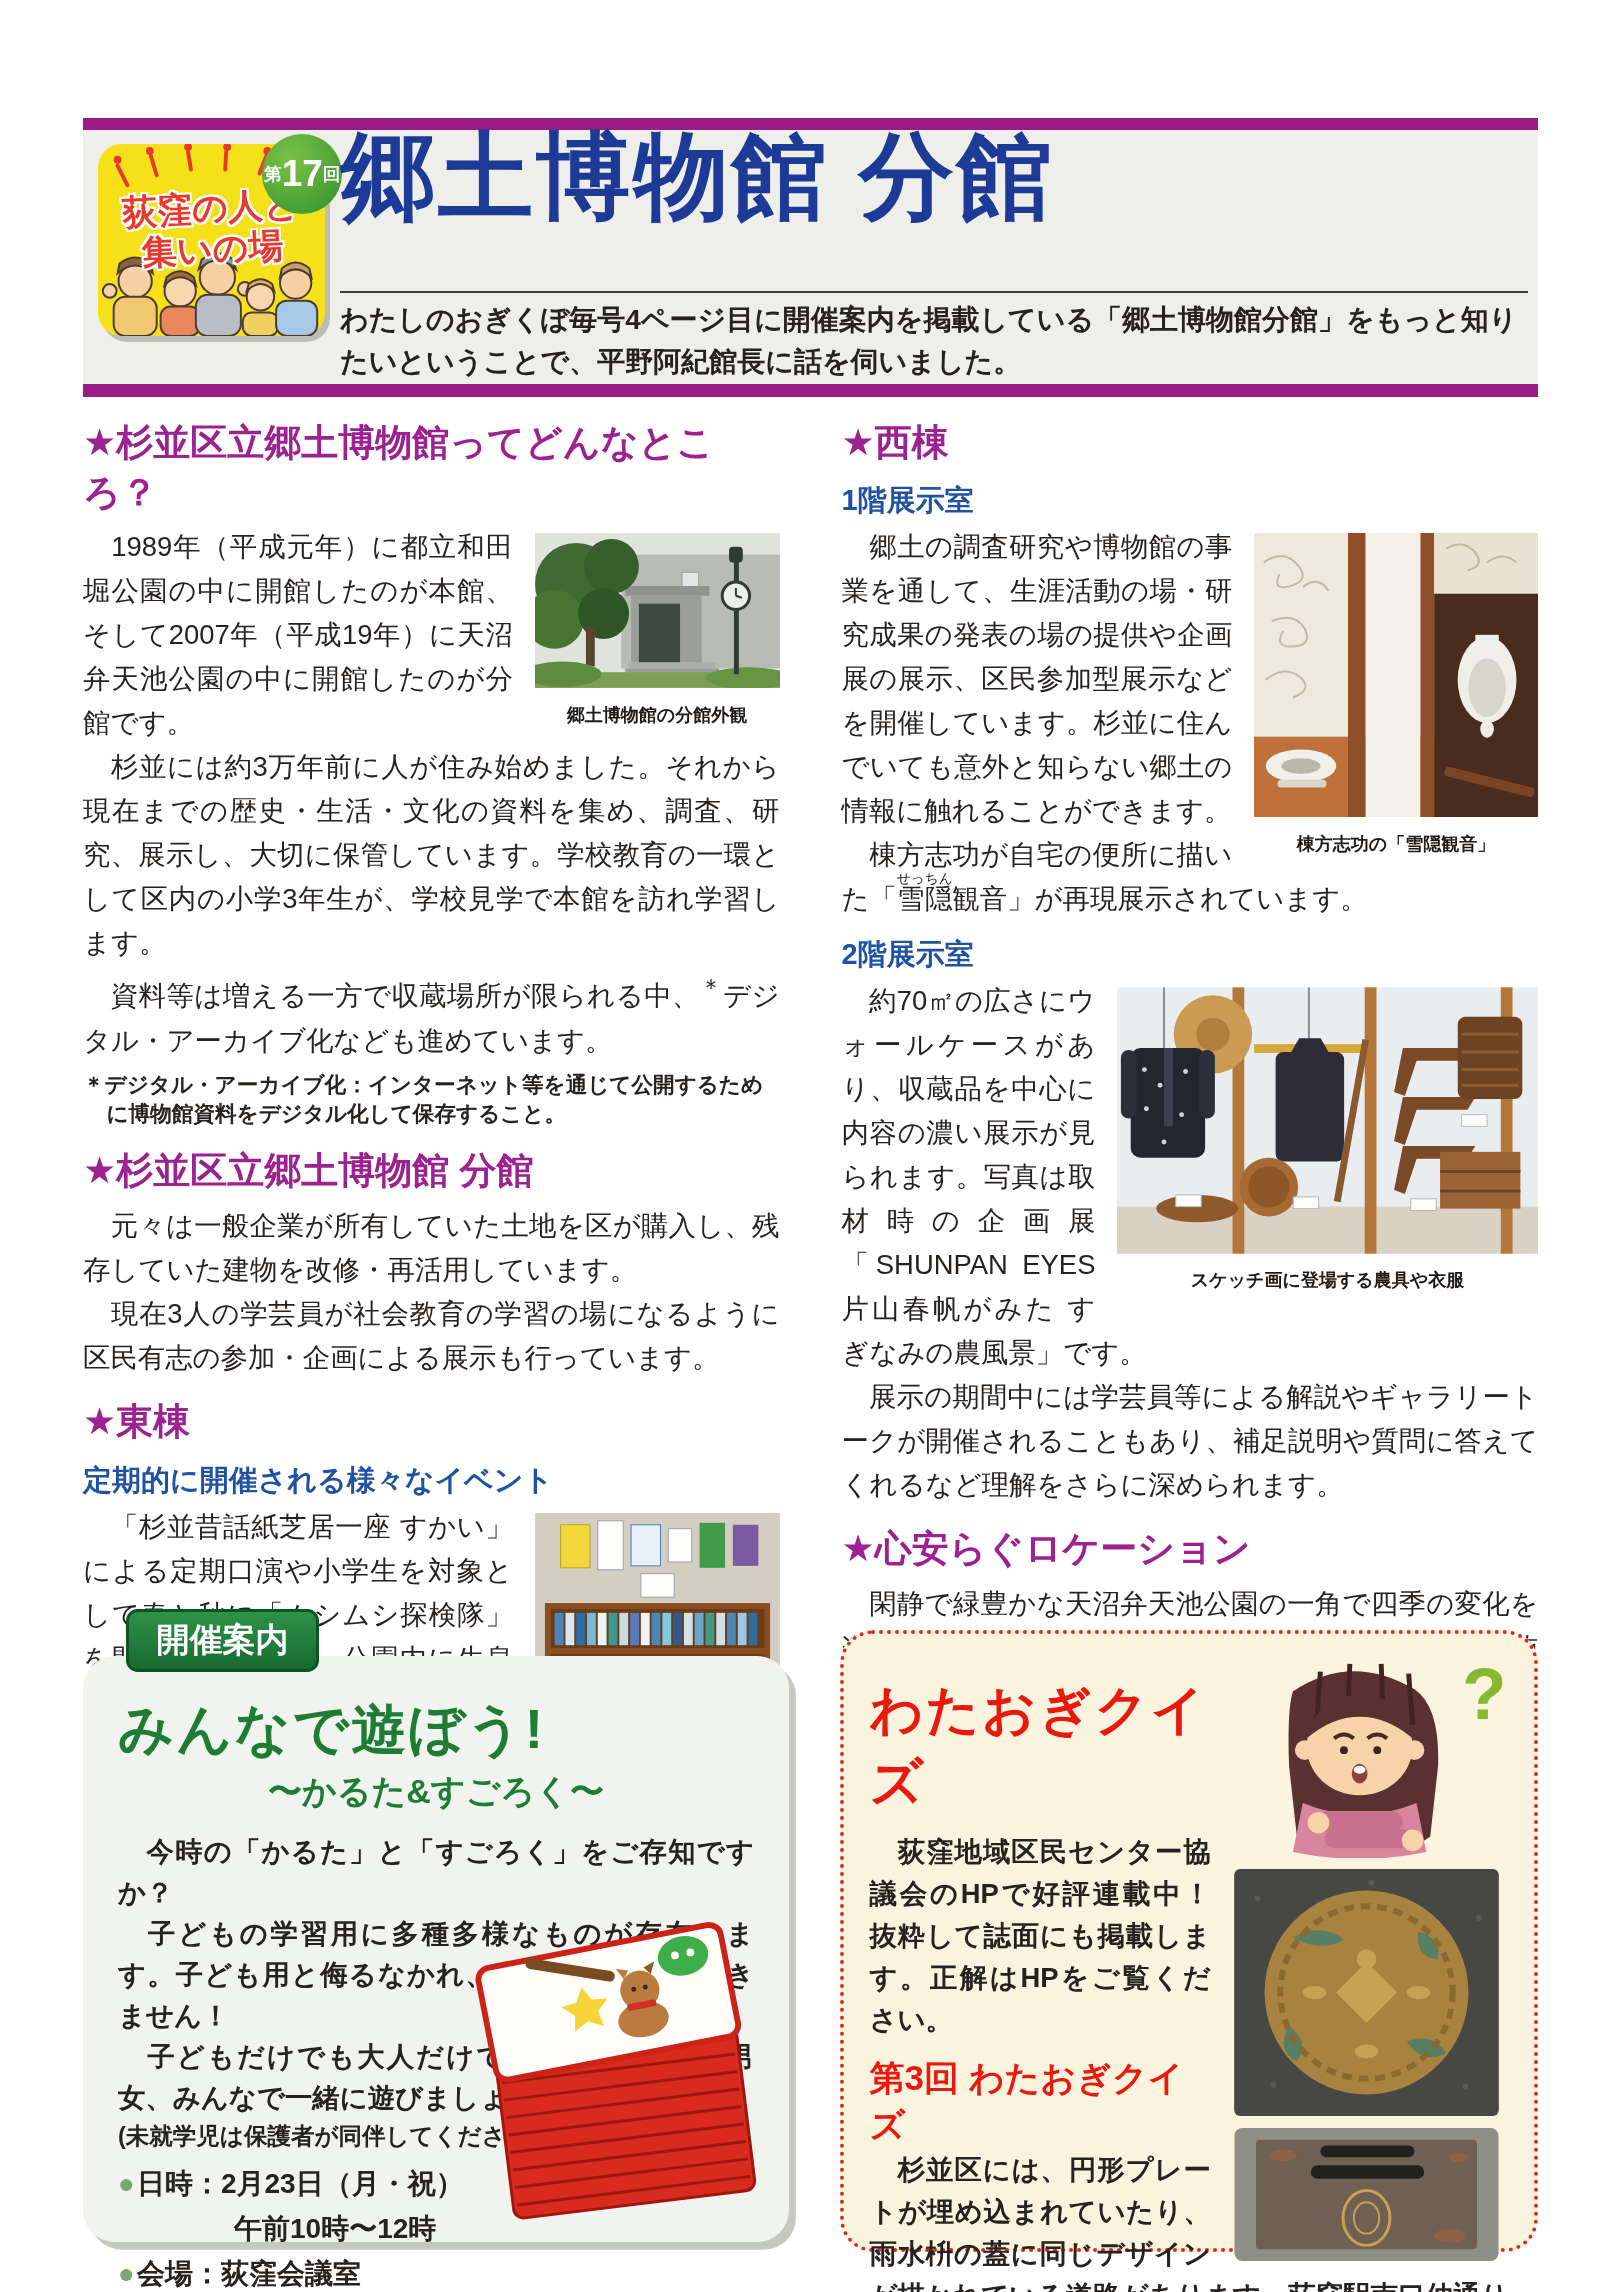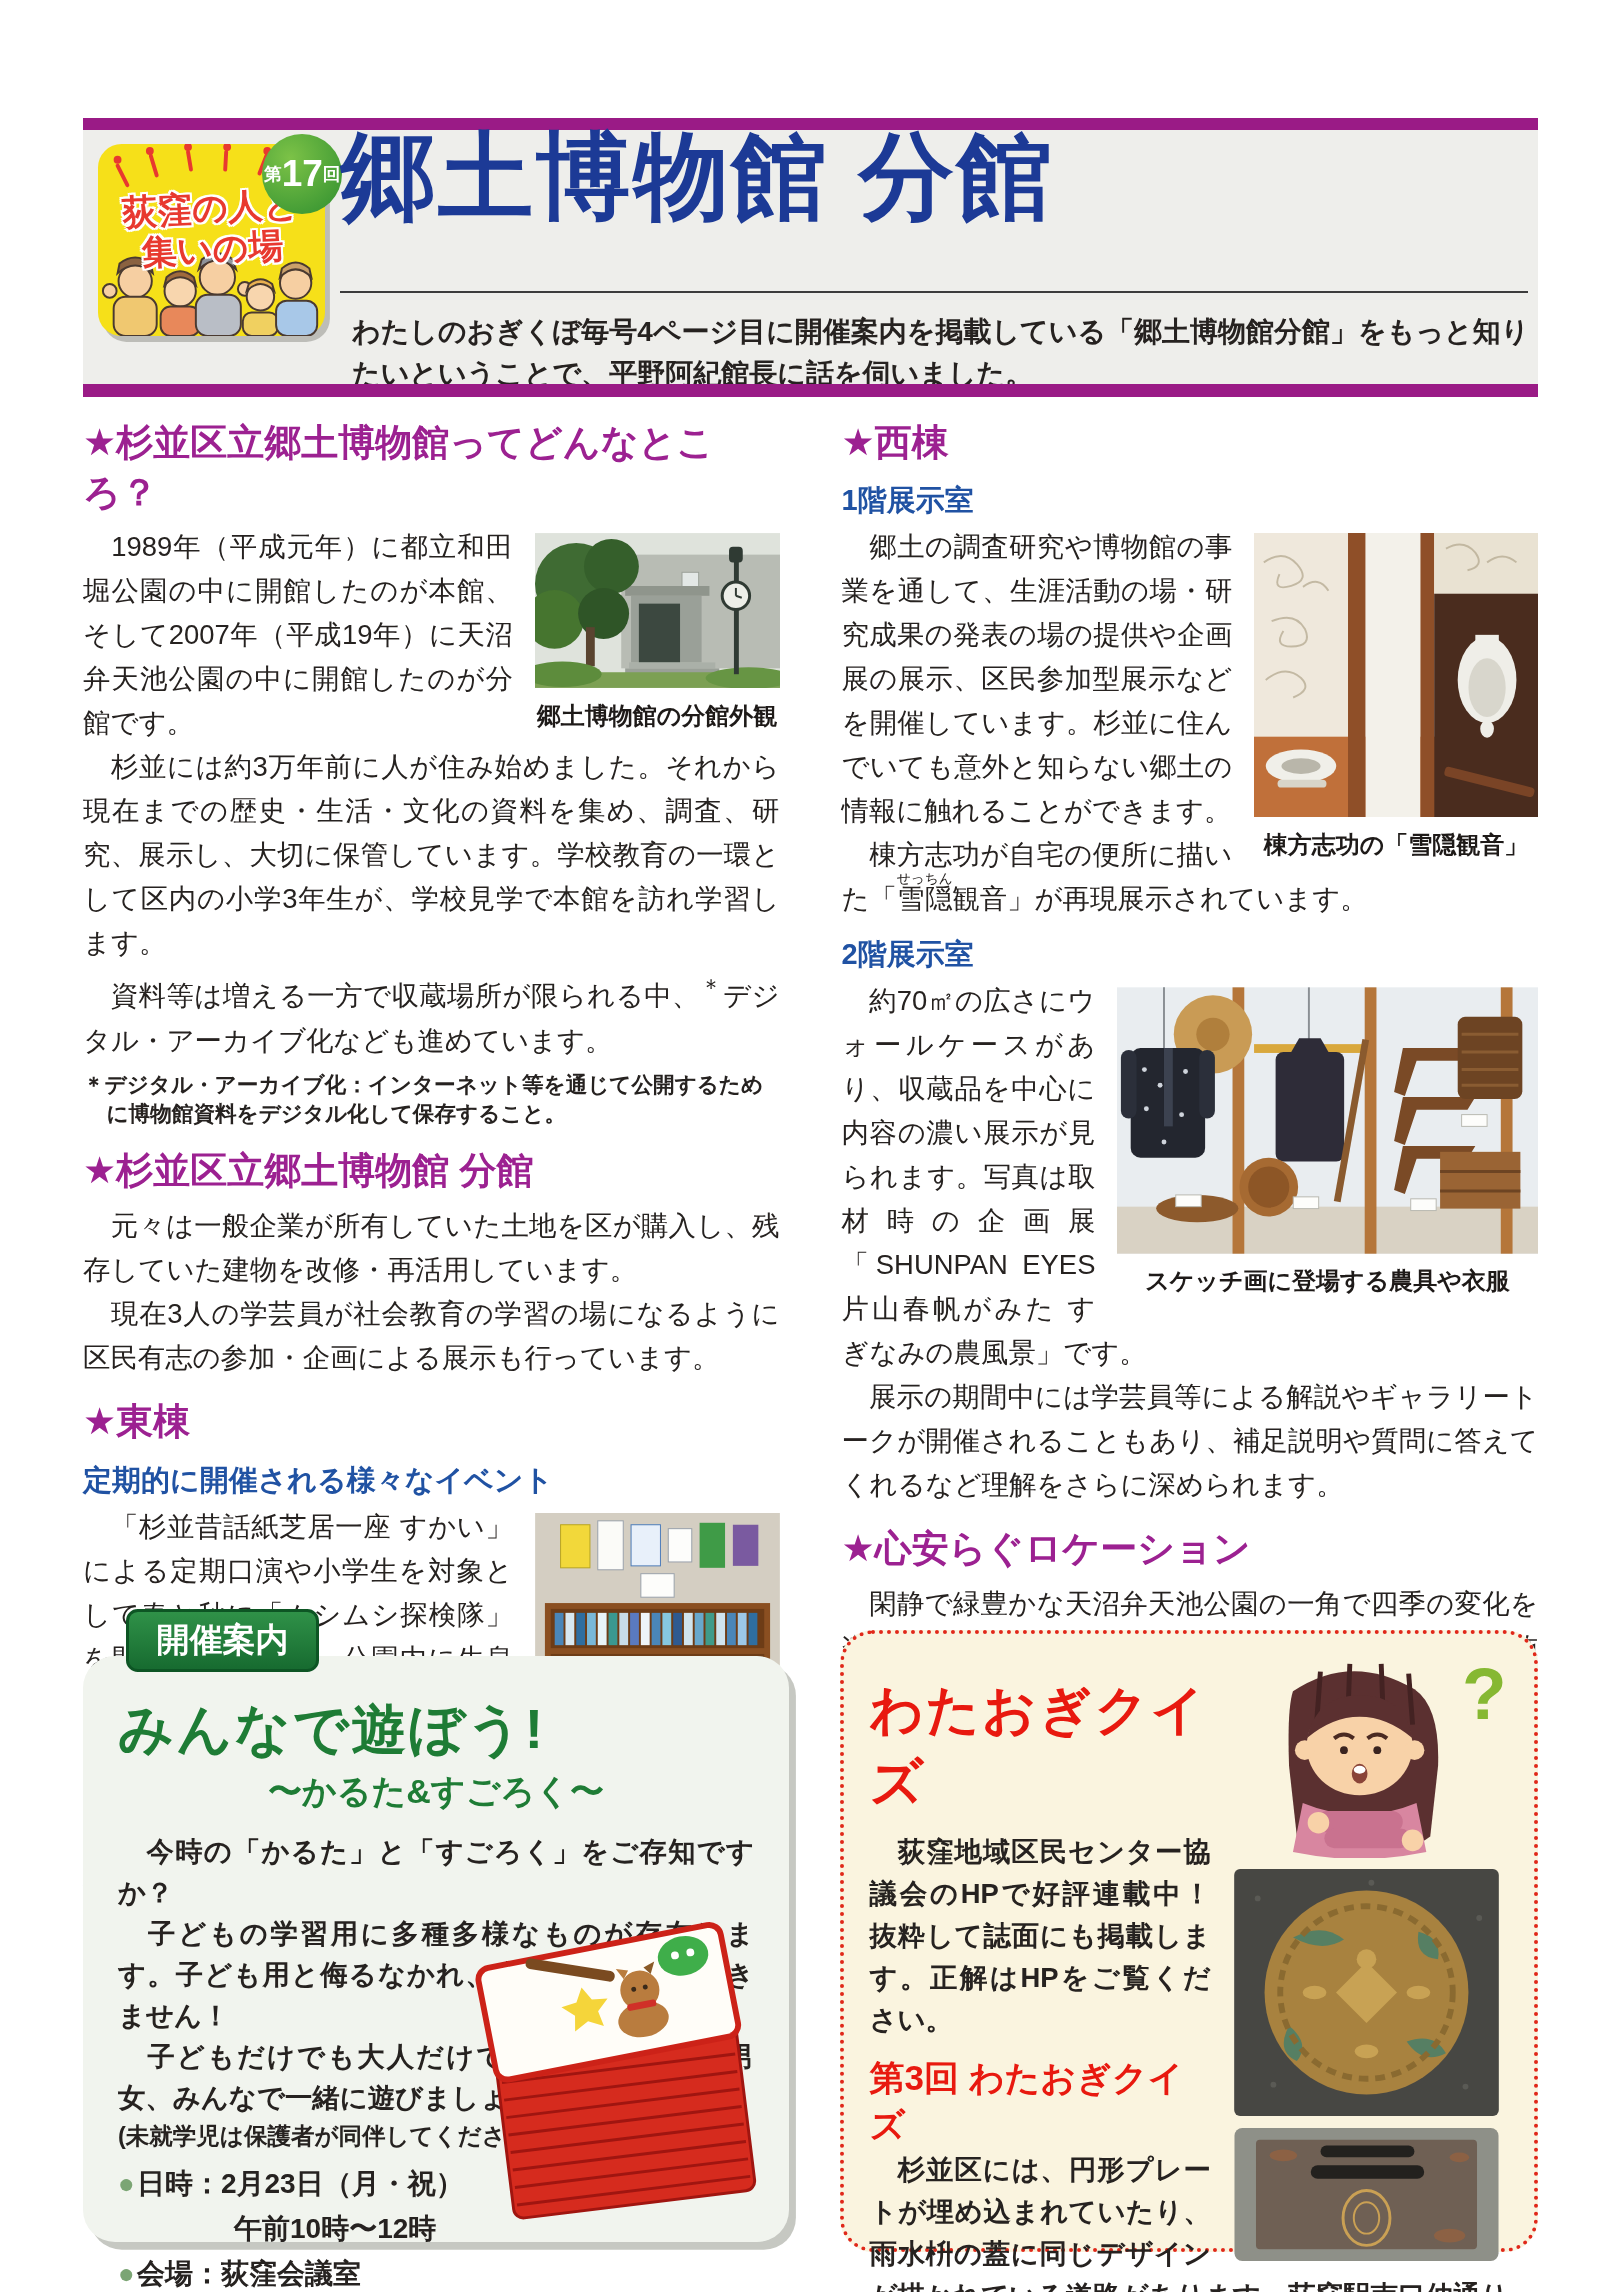--- a/index.html
+++ b/index.html
@@ -13,30 +13,30 @@
   .badge{position:absolute;left:14.7px;top:13.7px;width:227px;height:192px;background:#f6e019;border-radius:23.5px;box-shadow:4.9px 5.9px 0 #bdbdb8;overflow:visible;}
   .badge svg{position:absolute;left:0;top:0;}
   .badge-text{position:absolute;left:0;top:43px;width:100%;text-align:center;font-weight:900;font-size:35px;line-height:41px;color:#e8392f;transform:rotate(-3deg);
     text-shadow:-2px -2px 0 #fff,2px -2px 0 #fff,-2px 2px 0 #fff,2px 2px 0 #fff,0 -2px 0 #fff,0 2px 0 #fff,-2px 0 0 #fff,2px 0 0 #fff;}
   .badge-round{position:absolute;right:-17.6px;top:-9.8px;width:80px;height:80px;border-radius:50%;
     background:radial-gradient(circle at 35% 30%,#7cc247,#2f8f2f);display:flex;align-items:center;justify-content:center;color:#fff;font-weight:900;}
   .badge-round .sm{font-size:17.6px;}
   .badge-round .lg{font-size:37px;line-height:37px;}
   .main-title{position:absolute;left:257px;top:-15.7px;margin:0;font-size:95px;font-weight:900;color:#1c3a96;letter-spacing:2.9px;}
   .header-rule{position:absolute;left:257px;width:1188px;top:161px;border-top:2.9px solid #3c3c3c;}
-  .intro{position:absolute;left:257px;top:169px;width:1192px;margin:12px;font-size:28px;font-weight:bold;line-height:42px;color:#262220;}
+  .intro{position:absolute;left:257px;top:169px;width:1192px;margin:0;font-size:28px;font-weight:bold;line-height:42px;color:#262220;}
   
   .columns{position:absolute;left:83px;top:400px;width:1455px;display:flex;gap:62px;align-items:flex-start;}
   .col{width:706px;}
   h2.sec{margin:17.6px 0 7.8px;font-size:37px;font-weight:900;color:#9c2191;letter-spacing:0px;}
   h3.bluehead{margin:13.7px 0 3.9px;font-size:29px;font-weight:900;color:#2052a3;}
   p.body{margin:0;font-size:27.4px;line-height:44px;text-align:justify;}
   .flow::after{content:"";display:block;clear:both;}
   .photo-float{float:right;margin:7.8px 0 5.9px 21.6px;text-align:center;}
-  .caption{font-size:24px;font-weight:bold;line-height:31px;margin-top:7.8px;color:#1e1a18;}
+  .caption{font-size:18px;font-weight:bold;line-height:31px;margin-top:7.8px;color:#1e1a18;}
   .footnote{margin:7.8px 0 0 0;font-size:21.6px;font-weight:bold;line-height:29px;padding-left:23.5px;text-indent:-23.5px;}
   .kancho{margin-top:29px;border-top:2px solid #3c3c3c;border-bottom:2px solid #3c3c3c;padding:15.7px 2px;font-size:25.5px;font-weight:bold;line-height:39px;text-align:justify;}
   .kancho-label{color:#9c2191;margin-right:17.6px;}
   
   .info-box{margin-top:25.5px;border:2.9px solid #a873aa;background:#fcf9fc;padding:13.7px 19.6px 15.7px;}
   .info-title{font-size:28px;font-weight:900;margin:0 0 5.9px;}
   .info-line{display:flex;gap:41px;font-size:25.5px;font-weight:bold;margin-top:5.9px;}
   .gray-dot{color:#9f9f9f;margin-right:3.9px;}
   
   .event-box{position:absolute;left:83px;top:1656px;width:706px;height:586px;background:#f1f4ee;border-radius:32px;box-shadow:6.9px 7.8px 0 #c6c8c2;padding:33px 35px;box-sizing:border-box;}

